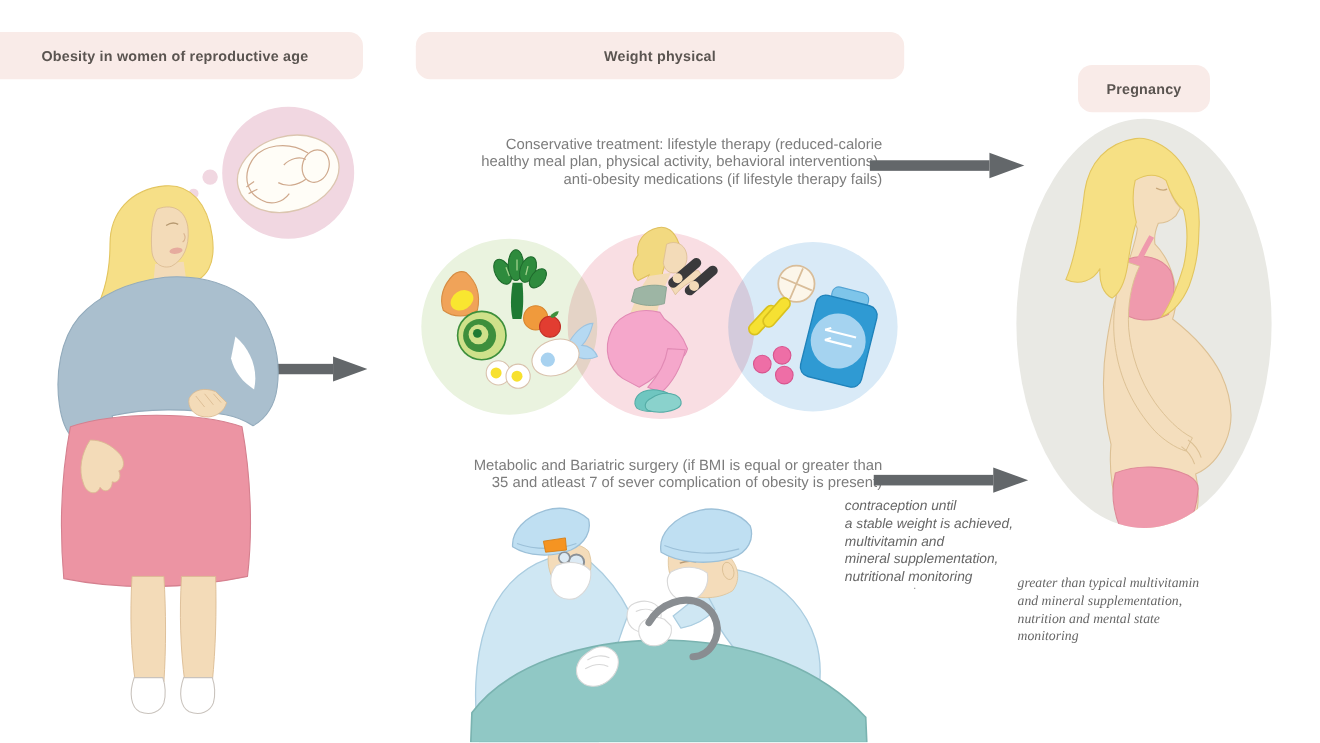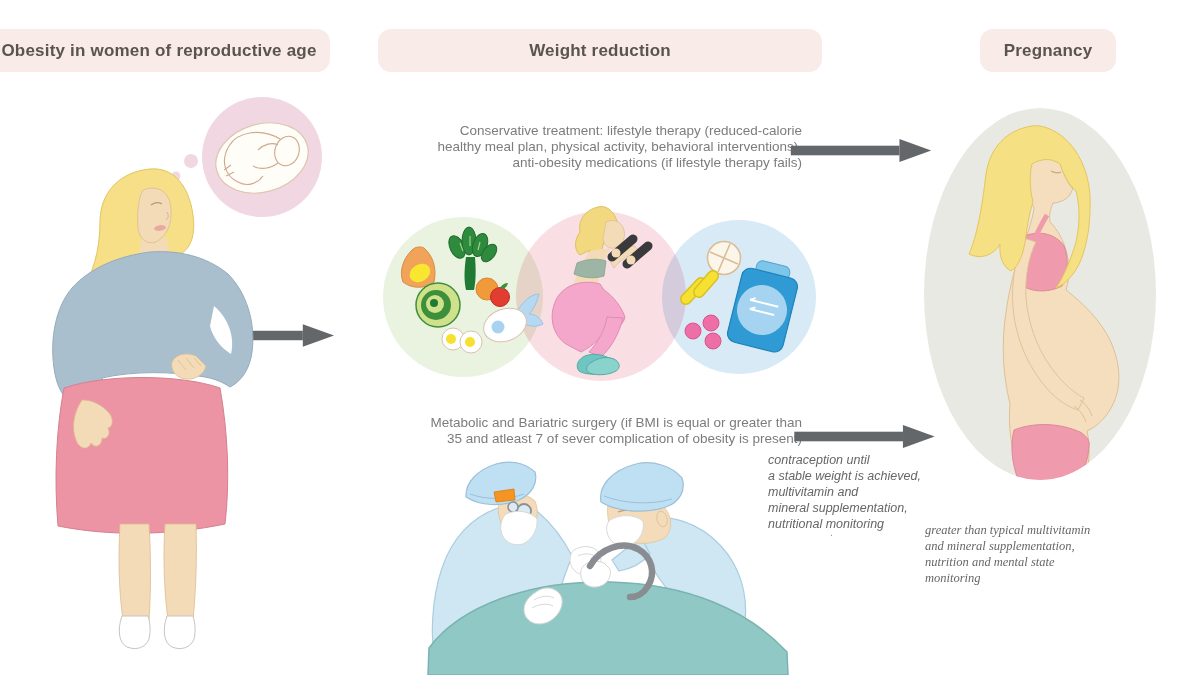--- a/index.html
+++ b/index.html
@@ -4,24 +4,24 @@
 <style>
   html,body { margin:0; padding:0; background:#ffffff; }
   .canvas {
     position:relative; width:1200px; height:675px; overflow:hidden;
     background:#ffffff; font-family:"Liberation Sans", sans-serif;
   }
   .hdr {
     position:absolute; top:29px; height:43px; border-radius:13px;
     background:#f9ebe8; display:flex; align-items:center; justify-content:center;
   }
-  .hdr span { font-size:17px; font-weight:bold; color:#5a5450; letter-spacing:0.2px; }
+  .hdr span { font-size:13px; font-weight:bold; color:#5a5450; letter-spacing:0.2px; }
   .hdr-left   { left:-12px; width:342px; }
   .hdr-center { left:378px;  width:444px; }
-  .hdr-right  { left:980px;  width:136px; }
+  .hdr-right  { left:980px;  width:120px;margin-top:30px; }
 
   .center-text {
     position:absolute; text-align:right; color:#7c7c7c;
     font-size:13.5px; line-height:1.18; white-space:pre-line;
   }
   .note-text {
     position:absolute; text-align:left; color:#666666; font-style:italic;
     font-size:12.5px; line-height:1.28; white-space:pre-line;
   }
   .tiny-dot { position:absolute; color:#9a9a9a; font-size:11px; }
@@ -31,21 +31,21 @@
 </style>
 </head>
 <body>
 
 <div class="canvas">
 
   <div class="hdr hdr-left">
     <span>Obesity in women of reproductive age</span>
   </div>
   <div class="hdr hdr-center">
-    <span>Weight reduction</span>
+    <span>Weight physical</span>
   </div>
   <div class="hdr hdr-right">
     <span>Pregnancy</span>
   </div>
 
   <div class="center-text" style="left:398px; top:123px; width:404px;">Conservative treatment: lifestyle therapy (reduced-calorie
 healthy meal plan, physical activity, behavioral interventions),
 anti-obesity medications (if lifestyle therapy fails)</div>
   <div class="center-text" style="left:398px; top:415px; width:404px;">Metabolic and Bariatric  surgery (if BMI is equal or greater than
 35 and atleast 7 of sever complication of obesity is present)</div>

